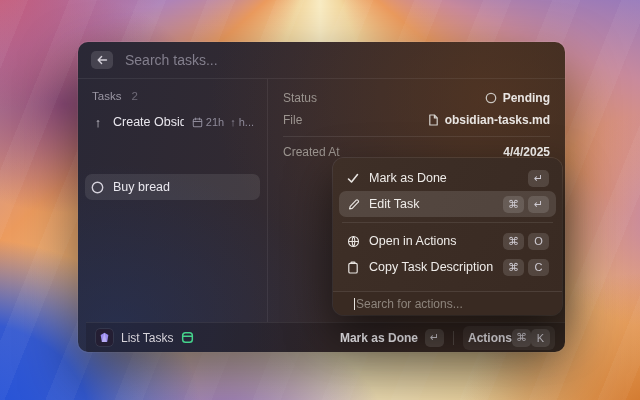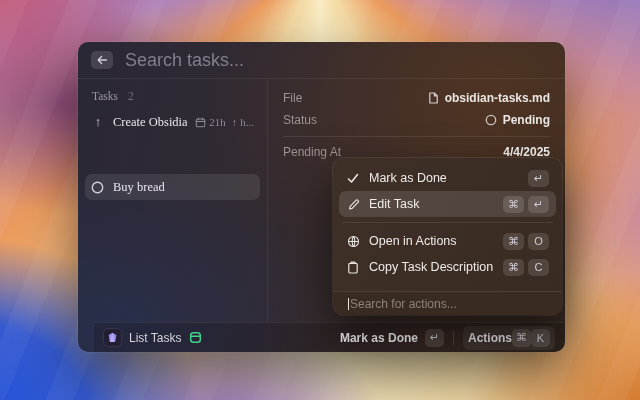--- a/index.html
+++ b/index.html
@@ -41,27 +41,27 @@
   .win-header {
     height:37px; display:flex; align-items:center; gap:12px; padding:0 13px;
     border-bottom:1px solid rgba(255,255,255,0.07);
   }
   .back-btn {
     width:22px; height:18px; border-radius:5px; background:rgba(255,255,255,0.13);
     display:flex; align-items:center; justify-content:center; flex:none; cursor:default;
   }
   .search-main {
     background:transparent; border:none; outline:none;
-    color:#ecebee; font-size:18px; width:320px;
+    color:#ecebee; font-size:14px; width:320px;
     font-family:"Liberation Sans","DejaVu Sans",sans-serif;
   }
   .search-main::placeholder { color:#837f8d; }
   .win-body { display:flex; height:243px; }
   
-  .list-pane { width:190px; border-right:1px solid rgba(255,255,255,0.07); padding:5px 7px 0;font-family:Liberation Serif, serif; }
+  .list-pane { width:190px; border-right:1px solid rgba(255,255,255,0.07); padding:5px 7px 0; }
   .section-head { display:flex; gap:10px; padding:6px 7px 7px; font-size:11.5px; }
   .section-title { color:#9b97a4; }
   .section-count { color:#6f6b78; }
   .list-row {
     display:flex; align-items:center; gap:8px; height:26px; padding:0 6px;
     border-radius:7px; font-size:12.5px; color:#e9e7ee; margin-bottom:2px;
   }
   .list-row.selected { background:rgba(255,255,255,0.09);margin-top:39px; }
   .row-arrow { color:#d8d5de; font-size:13px; width:14px; text-align:center; flex:none; }
   .row-title { white-space:nowrap; overflow:hidden; }
@@ -69,21 +69,21 @@
   .acc-group { display:flex; align-items:center; gap:3px; }
   
   .detail-pane { flex:1; padding:8px 15px 0; }
   .meta-row { display:flex; justify-content:space-between; align-items:center; height:22px; font-size:12px; }
   .meta-label { color:#9b948f; }
   .meta-value { color:#e9e5e2; display:flex; align-items:center; gap:6px; font-weight:bold; }
   .meta-value.plain { font-weight:bold; color:#f5f3f1;text-align:center; }
   .meta-sep { height:1px; background:rgba(255,255,255,0.09); margin:5px 0 4px; }
   
   .win-footer {
-    position:absolute; left:16px; right:0; bottom:0; height:30px;
+    position:absolute; left:8px; right:0; bottom:0; height:30px;
     display:flex; align-items:center; gap:8px; padding:0 10px;
     border-top:1px solid rgba(255,255,255,0.07); background:rgba(16,15,20,0.22);
   }
   .app-icon {
     width:17px; height:17px; border-radius:4px; background:#241e33; flex:none;
     display:flex; align-items:center; justify-content:center;
     box-shadow:0 0 0 0.5px rgba(255,255,255,0.15);
   }
   .footer-cmd { font-size:12px; color:#d6d3da; }
   .footer-right { margin-left:auto; display:flex; align-items:center; gap:7px; }
@@ -110,21 +110,21 @@
   }
   .menu-row.selected { background:rgba(255,255,255,0.12); }
   .menu-row.danger { color:#ee6a5f; }
   .menu-icon { width:14px; display:flex; align-items:center; justify-content:center; flex:none; }
   .menu-keys { margin-left:auto; display:flex; gap:4px; }
   .menu-keys .key-badge { min-width:21px; height:17px; }
   .menu-sep { height:1px; background:rgba(255,255,255,0.09); margin:5px 3px; }
   .menu-footer {
     position:absolute; left:0; right:0; bottom:0; height:24px;
     background:#392a22; border-top:1px solid rgba(255,255,255,0.10);
-    display:flex; align-items:center; padding:0 15px; gap:1px;
+    display:flex; align-items:center; padding:0 21px; gap:1px;
   }
   .caret { width:1px; height:12px; background:#e8e4e0; flex:none; }
   .search-actions {
     background:transparent; border:none; outline:none;
     color:#e8e4e0; font-size:12px; width:180px;
     font-family:"Liberation Sans","DejaVu Sans",sans-serif;
   }
   .search-actions::placeholder { color:#8d847c; }
   svg { display:block; }
 </style>
@@ -176,41 +176,41 @@
             <svg width="13" height="13" viewBox="0 0 13 13" fill="none" stroke="#d3d0da" stroke-width="1.4">
                 <circle cx="6.5" cy="6.5" r="5.2"></circle>
               </svg>
           </span>
           <span class="row-title">Buy bread</span>
         </div>
       </div>
 
       <div class="detail-pane">
         <div class="meta-row">
+          <span class="meta-label">Status</span>
+          <span class="meta-value">
+            <svg width="12" height="12" viewBox="0 0 12 12" fill="none" stroke="#c9c4bf" stroke-width="1.3">
+                <circle cx="6" cy="6" r="4.7"></circle>
+              </svg>
+            <span>Pending</span>
+          </span>
+        </div>
+        <div class="meta-row">
           <span class="meta-label">File</span>
           <span class="meta-value">
             <svg width="11" height="12" viewBox="0 0 11 12" fill="none" stroke="#d6d2ce" stroke-width="1.2" stroke-linejoin="round">
                 <path d="M1.8 1h4.6l2.8 2.8v7.2H1.8z"></path>
                 <path d="M6.4 1v2.9h2.8"></path>
               </svg>
             <span>obsidian-tasks.md</span>
           </span>
         </div>
-        <div class="meta-row">
-          <span class="meta-label">Status</span>
-          <span class="meta-value">
-            <svg width="12" height="12" viewBox="0 0 12 12" fill="none" stroke="#c9c4bf" stroke-width="1.3">
-                <circle cx="6" cy="6" r="4.7"></circle>
-              </svg>
-            <span>Pending</span>
-          </span>
-        </div>
         <div class="meta-sep"></div>
         <div class="meta-row">
-          <span class="meta-label">Pending At</span>
+          <span class="meta-label">Created At</span>
           <span class="meta-value plain">4/4/2025</span>
         </div>
       </div>
     </div>
 
     <div class="win-footer">
       <div class="app-icon">
         <svg width="11" height="11" viewBox="0 0 12 12">
             <polygon points="6,0.8 10.2,3.4 8.9,11 3.1,11 1.8,3.4" fill="#9b8cf0"></polygon>
             <polygon points="6,0.8 8.3,11 3.1,11" fill="#cfc8f8" opacity="0.55"></polygon>

